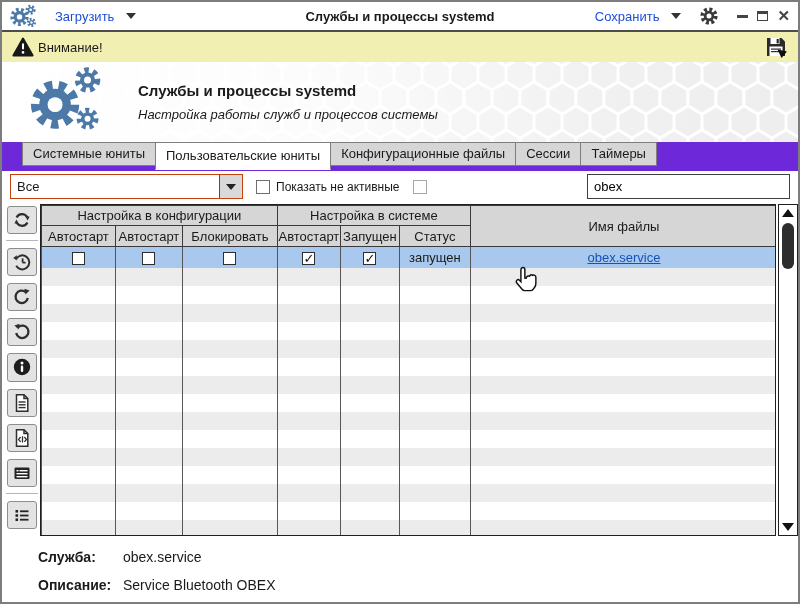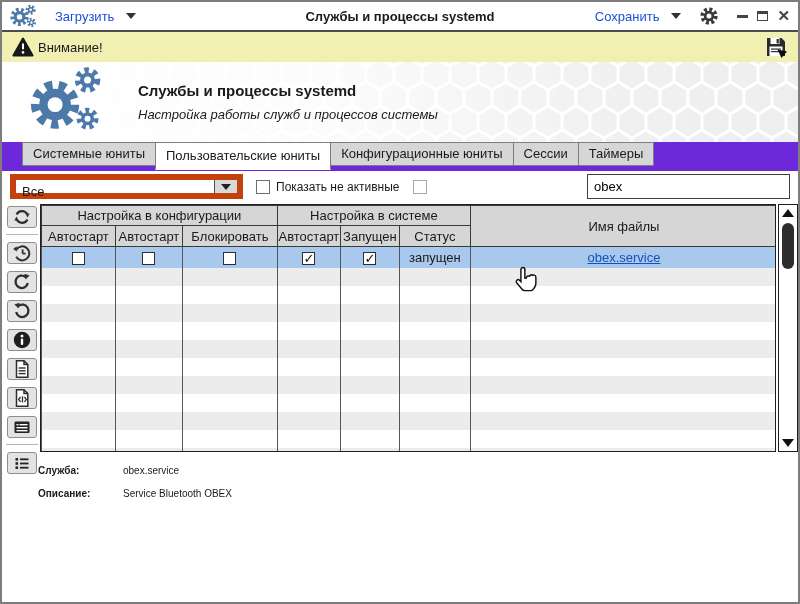--- a/index.html
+++ b/index.html
@@ -32,32 +32,32 @@
   .banner-title { font-size:15px; font-weight:bold; margin-bottom:8px; }
   .banner-subtitle { font-size:13px;font-style:italic; }
 
   
   .tabbar { display:flex; align-items:flex-start; padding-left:21px; height:29px; position:relative; background:#6d28d9; }
   .tab { background:#d6d6d6; border:1px solid #7e7e7e; height:24px; line-height:22px; padding:0 10px; font-size:13px; margin-left:-1px; cursor:pointer; white-space:nowrap; }
   .tab.active { background:#fff; height:28px; line-height:26px; border-bottom:1px solid #fff; margin-bottom:-1px; z-index:2; position:relative; }
 
   
   .filterrow { height:33px; display:flex; align-items:center; padding:3px 8px 5px 8px; background:#fff; }
-  .combo { width:233px; height:25px; border:6px solid #c2410c; display:flex; align-items:stretch; background:#fff; cursor:pointer; }
+  .combo { width:233px; height:25px; border:1px solid #c2410c; display:flex; align-items:stretch; background:#fff; cursor:pointer; }
   .combo-text { flex:1; font-size:13px; padding:4px 0 0 6px; }
   .combo-btn { width:23px; background:#d9d9d9; border-left:1px solid #4f4f4f; display:grid; place-items:center; }
   .combo-btn .caret { border-top-color:#222; }
   .chk { display:flex; align-items:center; gap:6px; font-size:12px; margin-left:13px; cursor:pointer; white-space:nowrap; }
   .chkbox { width:14px; height:14px; border:1px solid #6e6e6e; background:#fff; flex:none; }
   .chk.disabled { color:#9aA0a8; }
   .chk.disabled .chkbox { border-color:#a8a8a8; }
   .search { margin-left:auto; width:203px; height:25px; border:1px solid #3f3f3f; font-family:inherit; font-size:13px; padding:0 6px; }
 
   
-  .main { display:flex; height:248px; padding-left:2px; background:#fff; }
+  .main { display:flex; height:332px; padding-left:2px; background:#fff; }
   .tools { width:36px; display:flex; flex-direction:column; align-items:center; padding-top:2px; }
   .tool { width:30px; height:30px; border:1px solid #8d8d8d; border-radius:3px; background:#e3e3e3; display:grid; place-items:center; margin-bottom:7px; cursor:pointer; padding:0; }
   .tsep { width:32px; border-top:1px solid #b5b5b5; margin:-1px 0 7px 0; }
 
   .tablewrap { width:738px; border:1px solid #1f1f1f; overflow:hidden; background:#fff; }
   table.units { border-collapse:collapse; table-layout:fixed; width:736px; font-size:13px; }
   table.units th { background:#d6d6d6; border:1px solid #3a3a3a; font-weight:normal; font-size:13px; padding:0; }
   th.group { height:20px; }
   th.sub { height:21px; }
   table.units td { border-left:1px solid #565656; border-right:1px solid #565656; height:18px; text-align:center; padding:0; overflow:hidden; }
@@ -68,21 +68,21 @@
   tr.erow.g td { background:#ececec; }
   tr.erow.w td { background:#ffffff; }
 
   .scrollbar { width:20px; margin-left:2px; border:1px solid #1f1f1f; background:#fff; display:flex; flex-direction:column; align-items:center; }
   .sb-arrow { width:0; height:0; margin:4px 0; cursor:pointer; }
   .sb-up { border-left:6px solid transparent; border-right:6px solid transparent; border-bottom:8px solid #111; }
   .sb-down { border-left:6px solid transparent; border-right:6px solid transparent; border-top:8px solid #111; margin-top:auto; }
   .sb-thumb { width:12px; height:46px; background:#2d2d2d; border-radius:6px; margin-top:2px; cursor:grab; }
 
   
-  .details { padding:13px 0 0 36px; font-size:10px; background:#fff; }
+  .details { padding:13px 0 0 36px; font-size:14px; background:#fff; }
   .drow { display:flex; margin-bottom:12px; }
   .dlabel { width:85px; font-weight:bold; }
 
   .cursor-overlay { position:absolute; left:512px; top:264px; z-index:30; pointer-events:none; }
 </style>
 </head>
 <body>
 
 <div class="window">
 
@@ -195,21 +195,21 @@
       <div class="banner-text">
         <div class="banner-title">Службы и процессы systemd</div>
         <div class="banner-subtitle">Настройка работы служб и процессов системы</div>
       </div>
     </div>
   </div>
 
   <div class="tabbar">
       <div class="tab">Системные юниты</div>
       <div class="tab active">Пользовательские юниты</div>
-      <div class="tab">Конфигурационные юниты</div>
+      <div class="tab">Конфигурационные файлы</div>
       <div class="tab">Сессии</div>
       <div class="tab">Таймеры</div>
     </div>
 
   <div class="filterrow">
     <div class="combo">
       <span class="combo-text">Все</span>
       <span class="combo-btn">
         <span class="caret"></span>
       </span>

